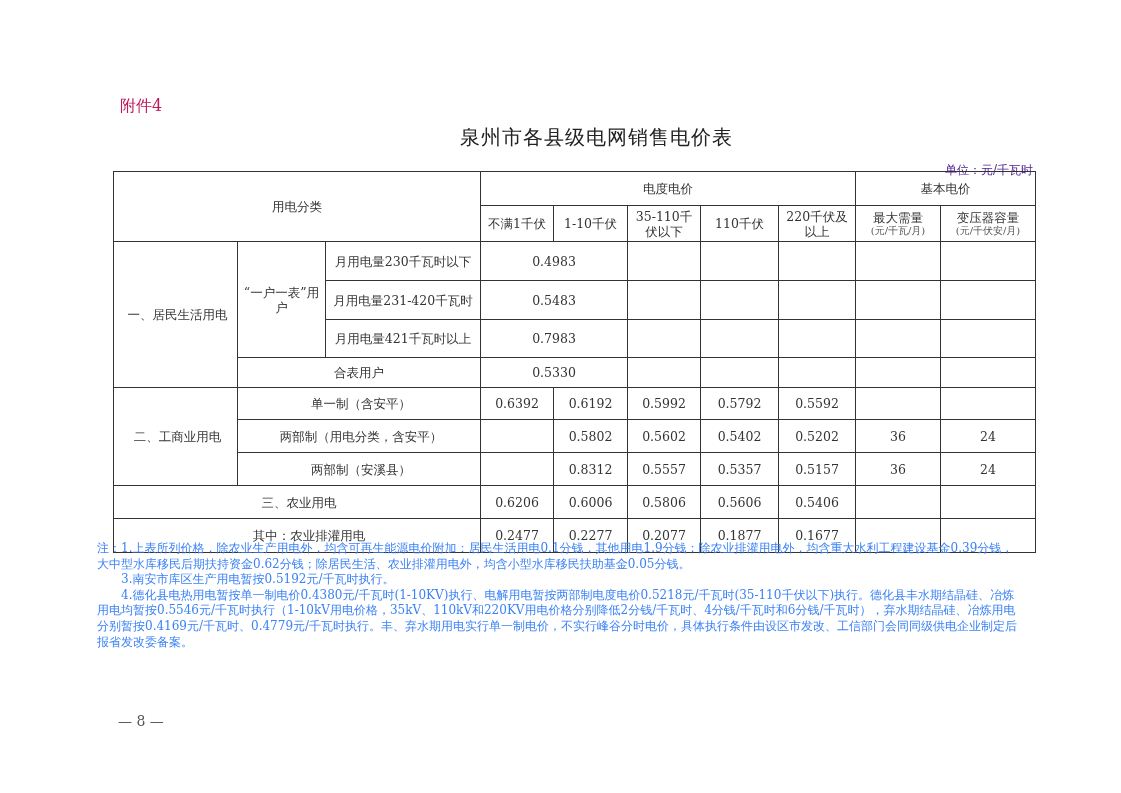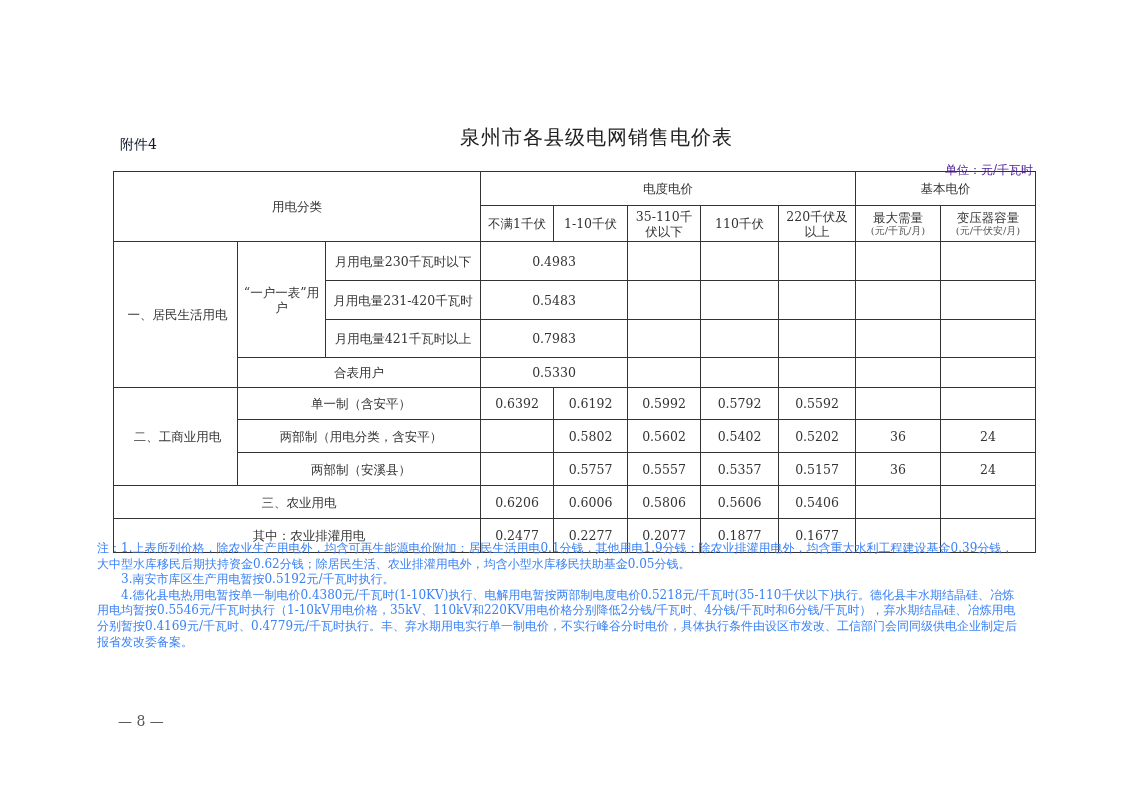--- a/index.html
+++ b/index.html
@@ -1,20 +1,20 @@
 <!DOCTYPE html>
 <html><head>
 <meta charset="utf-8">
 <style>
   html, body { margin:0; padding:0; }
   body {
     width:1121px; height:793px; background:#ffffff; position:relative; overflow:hidden;
     font-family: "DejaVu Serif", "Liberation Serif", serif; color:#2a2a2a;
   }
-  .attach { position:absolute; left:120px; top:96px; font-size:14px; color:#0f172a;margin-top:40px; }
+  .attach { position:absolute; left:120px; top:96px; font-size:16px; color:#be185d; }
   .title { position:absolute; left:0; width:1121px; top:124px; text-align:center; font-size:20px; font-family:"DejaVu Sans","Liberation Sans",sans-serif; color:#222; letter-spacing:1px;padding-left:36px; }
   .unit { position:absolute; right:88px; top:162px; font-size:12px; color:#4c1d95; }
   table.price {
     position:absolute; left:113px; top:171px; width:922px;
     border-collapse:collapse; table-layout:fixed; font-size:12.5px;
   }
   table.price td {
     border:1px solid #333; text-align:center; vertical-align:middle; padding:0 2px; line-height:1.2; color:#333;
   }
   table.price td.left { text-align:center; padding-left:6px; }
@@ -124,21 +124,21 @@
     <td>0.5802</td>
     <td>0.5602</td>
     <td>0.5402</td>
     <td>0.5202</td>
     <td>36</td>
     <td>24</td>
   </tr>
   <tr style="height:33px">
     <td colspan="2" class="left">两部制（安溪县）</td>
     <td></td>
-    <td>0.5757</td>
+    <td>0.8312</td>
     <td>0.5557</td>
     <td>0.5357</td>
     <td>0.5157</td>
     <td>36</td>
     <td>24</td>
   </tr>
 
   <tr style="height:33px">
     <td colspan="3" class="left">三、农业用电</td>
     <td>0.6206</td>

